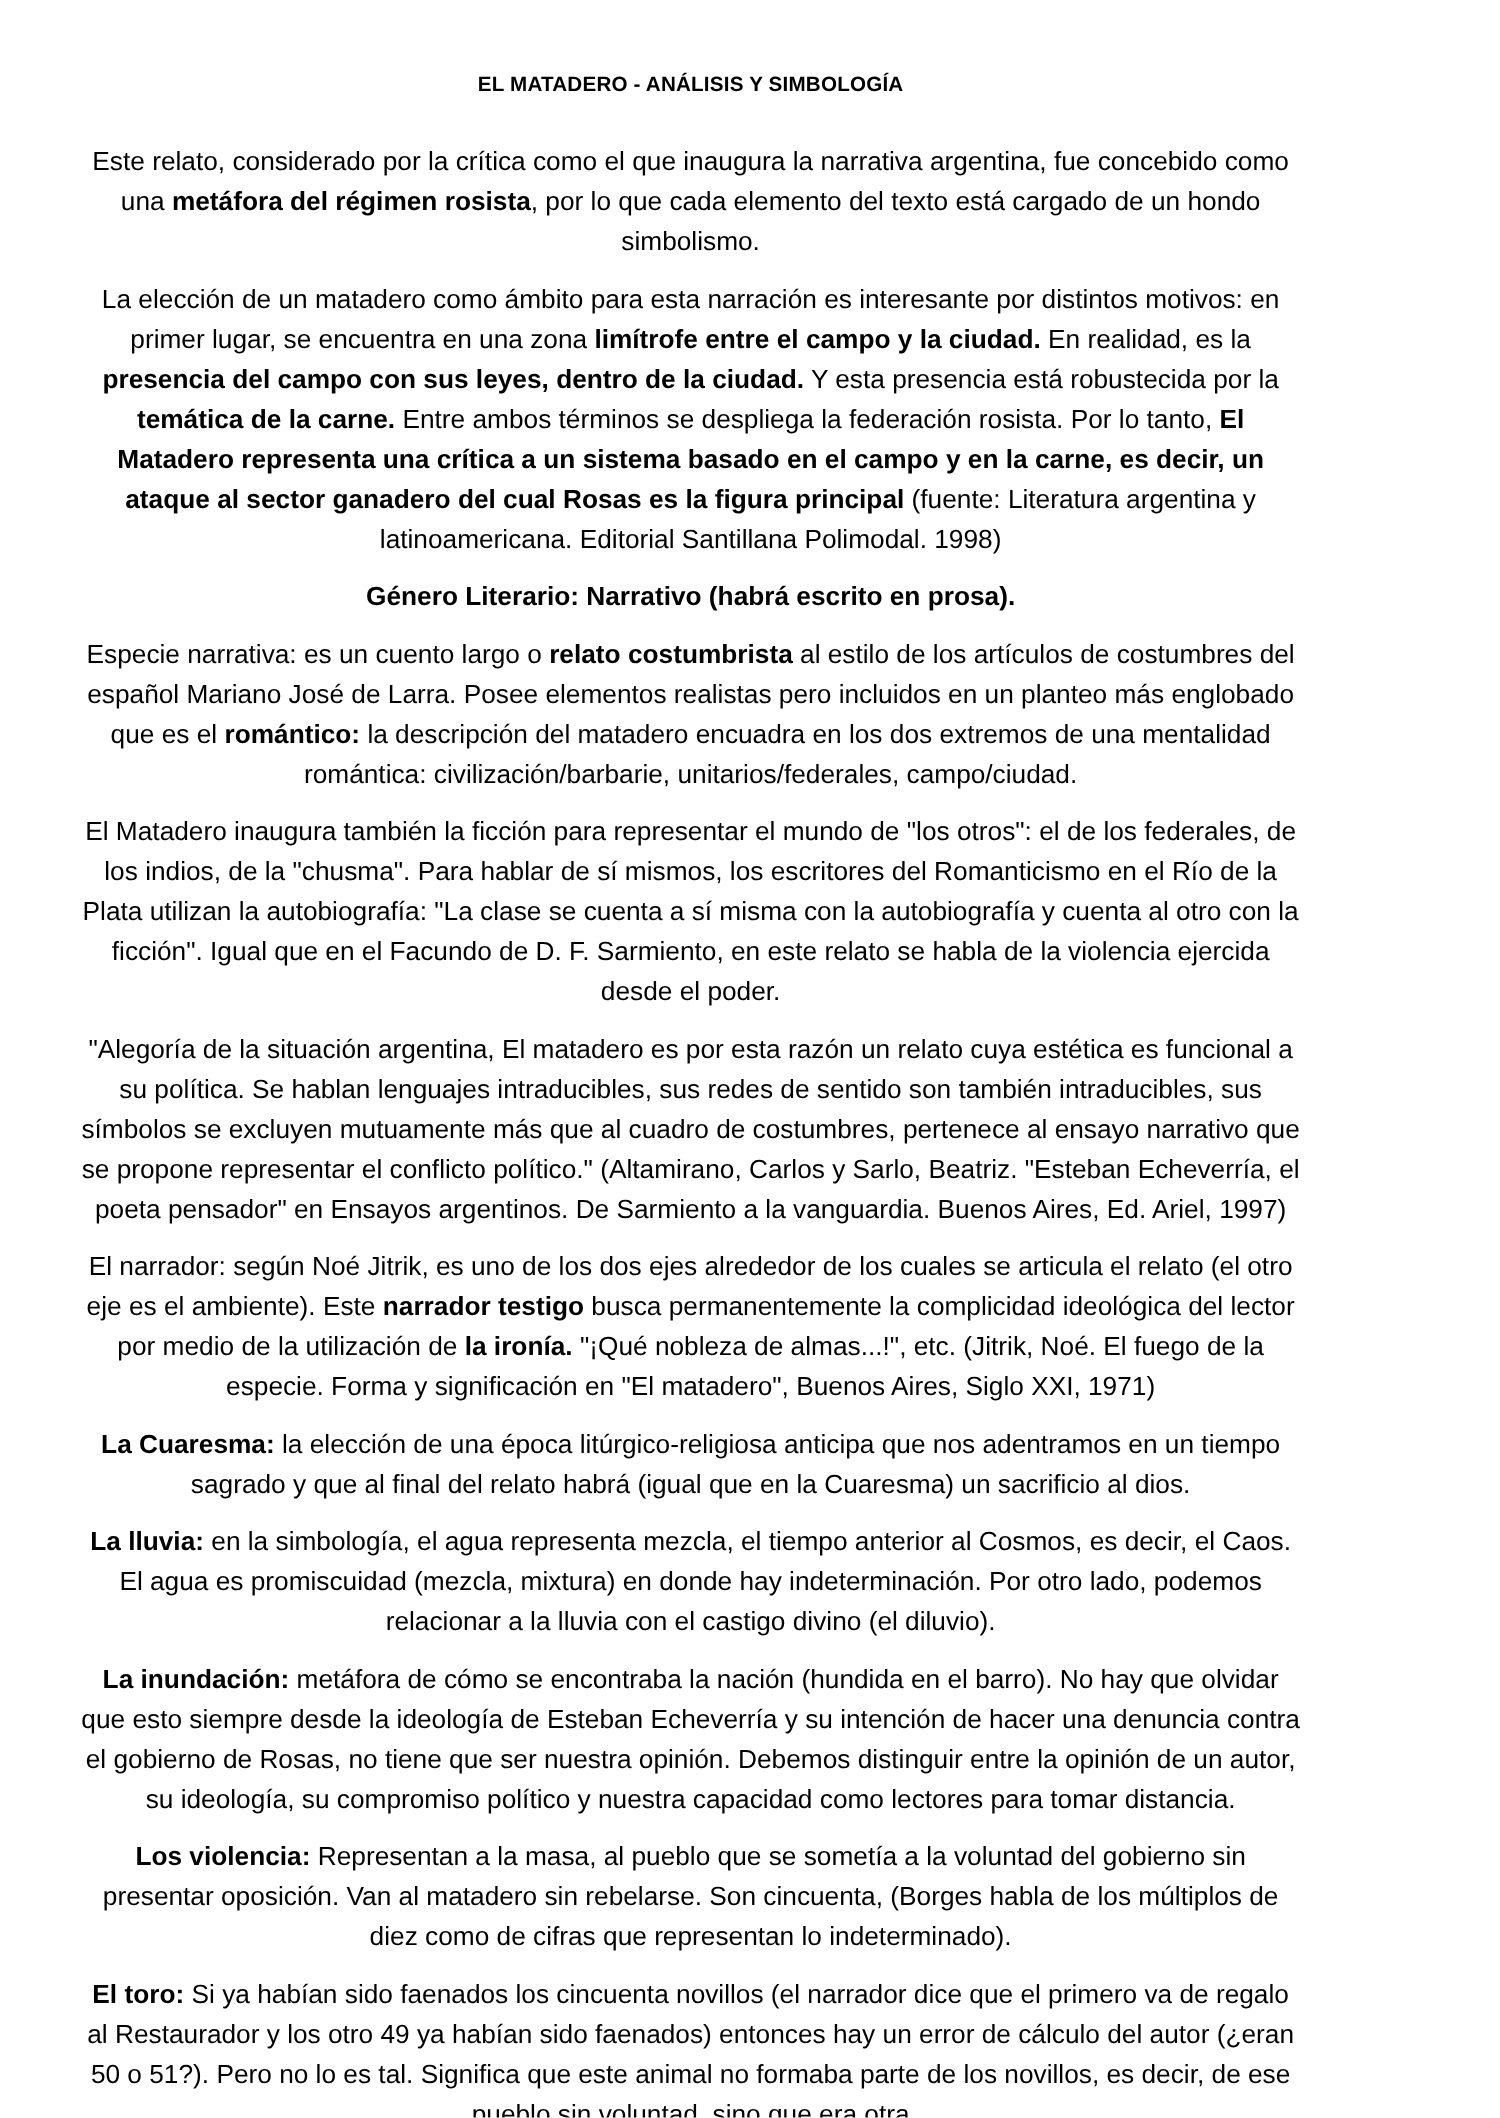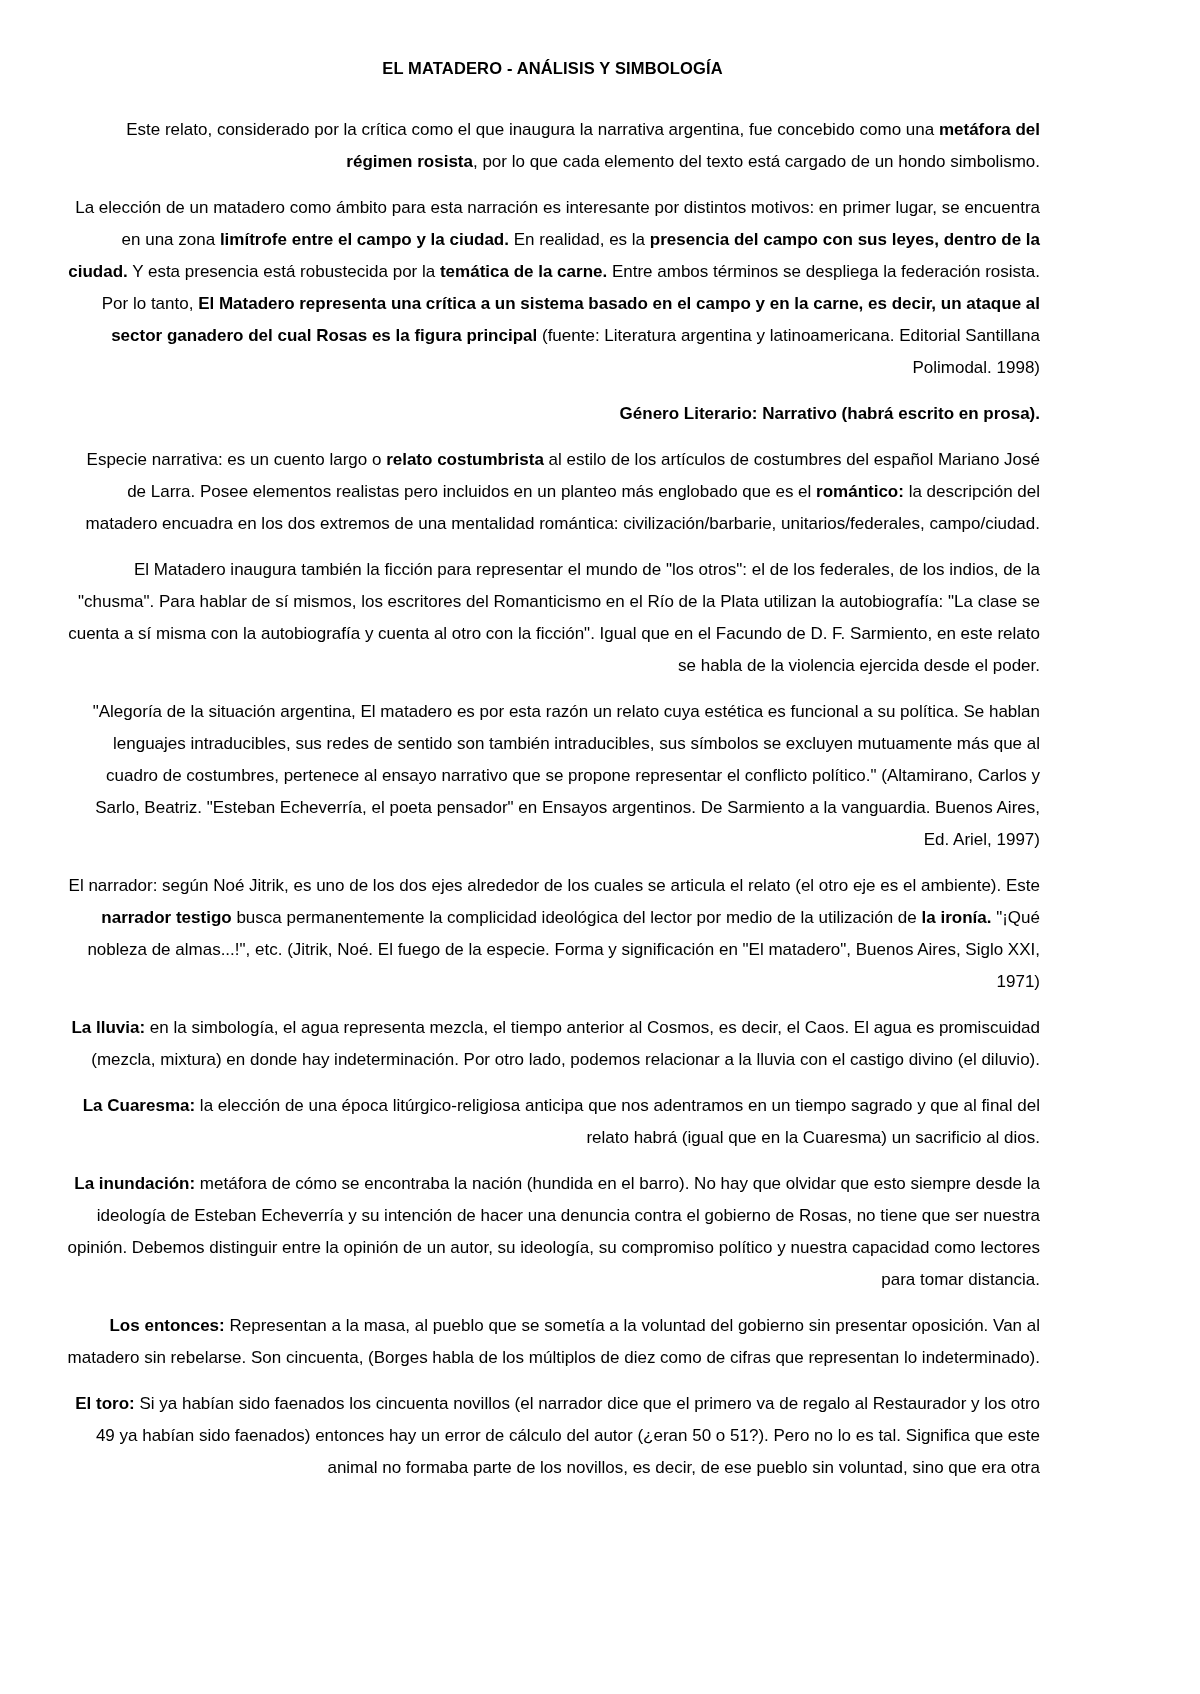--- a/index.html
+++ b/index.html
@@ -26,24 +26,24 @@
   .doc-title {
     text-align: center;
     font-size: 16.5px;
     font-weight: bold;
     letter-spacing: 0.15px;
     margin: 0 0 36px 0;
     padding-right: 0;
     line-height: 20px;
   }
   .para {
-    font-size: 17px;
+    font-size: 21px;
     line-height: 32px;
     margin: 0 0 14px 0;
-    text-align: right;
+    text-align: center;
     word-spacing: 0px;
     -webkit-font-smoothing: none;
   }
   .para:last-child {
     margin-bottom: 13px;
   }
   .para b {
     font-weight: bold;
   }
   .para .nb {
@@ -56,19 +56,19 @@
 <div class="page">
   <h1 class="doc-title">EL MATADERO - ANÁLISIS Y SIMBOLOGÍA</h1>
   <div id="body-text">
       <p class="para"><span class="nb">Este relato, considerado por la crítica como el que inaugura la narrativa argentina, fue concebido como una </span><b>metáfora del régimen rosista</b><span class="nb">, por lo que cada elemento del texto está cargado de un hondo simbolismo.</span></p>
       <p class="para"><span class="nb">La elección de un matadero como ámbito para esta narración es interesante por distintos motivos: en primer lugar, se encuentra en una zona </span><b>limítrofe entre el campo y la ciudad.</b><span class="nb"> En realidad, es la </span><b>presencia del campo con sus leyes, dentro de la ciudad.</b><span class="nb"> Y esta presencia está robustecida por la </span><b>temática de la carne.</b><span class="nb"> Entre ambos términos se despliega la federación rosista. Por lo tanto, </span><b>El Matadero representa una crítica a un sistema basado en el campo y en la carne, es decir, un ataque al sector ganadero del cual Rosas es la figura principal</b><span class="nb"> (fuente: Literatura argentina y latinoamericana. Editorial Santillana Polimodal. 1998)</span></p>
       <p class="para"><b>Género Literario: Narrativo (habrá escrito en prosa).</b></p>
       <p class="para"><span class="nb">Especie narrativa: es un cuento largo o </span><b>relato costumbrista</b><span class="nb"> al estilo de los artículos de costumbres del español Mariano José de Larra. Posee elementos realistas  pero incluidos en un planteo más englobado que es el </span><b> romántico:</b><span class="nb"> la descripción del matadero encuadra en los dos extremos de una mentalidad romántica: civilización/barbarie, unitarios/federales, campo/ciudad.</span></p>
       <p class="para"><span class="nb">El Matadero inaugura también la ficción para representar el mundo de "los otros": el de los federales, de los indios, de la "chusma". Para hablar de sí mismos, los escritores del Romanticismo en el Río de la Plata utilizan la autobiografía: "La clase se cuenta a sí misma con la autobiografía y cuenta al otro con la ficción". Igual que en el Facundo de D. F. Sarmiento, en este relato se habla de la violencia ejercida desde el poder.</span></p>
       <p class="para"><span class="nb">"Alegoría de la situación argentina, El matadero es por esta razón un relato cuya estética es funcional a su política. Se hablan lenguajes intraducibles, sus redes de sentido son también intraducibles, sus símbolos se excluyen mutuamente más que al cuadro de costumbres, pertenece al ensayo narrativo que se propone representar el conflicto político." (Altamirano, Carlos y Sarlo, Beatriz. "Esteban Echeverría, el poeta pensador" en Ensayos argentinos. De Sarmiento a la vanguardia. Buenos Aires, Ed. Ariel, 1997)</span></p>
       <p class="para"><span class="nb">El narrador: según Noé Jitrik, es uno de los dos ejes alrededor de los cuales se articula el relato (el otro eje es el ambiente). Este </span><b>narrador testigo</b><span class="nb"> busca permanentemente la complicidad ideológica del lector por medio de la utilización de </span><b>la ironía.</b><span class="nb"> "¡Qué nobleza de almas...!", etc. (Jitrik, Noé. El fuego de la especie. Forma y significación en "El matadero", Buenos Aires, Siglo XXI, 1971)</span></p>
+      <p class="para"><b>La Cuaresma:</b><span class="nb"> la elección de una época litúrgico-religiosa anticipa que nos adentramos en un tiempo sagrado y que al final del relato habrá (igual que en la Cuaresma) un sacrificio al dios.</span></p>
       <p class="para"><b>La lluvia:</b><span class="nb"> en la simbología, el agua representa mezcla, el tiempo anterior al Cosmos, es decir, el Caos. El agua es promiscuidad (mezcla, mixtura) en donde hay indeterminación. Por otro lado, podemos relacionar a la lluvia con el castigo divino (el diluvio).</span></p>
-      <p class="para"><b>La Cuaresma:</b><span class="nb"> la elección de una época litúrgico-religiosa anticipa que nos adentramos en un tiempo sagrado y que al final del relato habrá (igual que en la Cuaresma) un sacrificio al dios.</span></p>
       <p class="para"><b>La inundación:</b><span class="nb"> metáfora de cómo se encontraba la nación (hundida en el barro). No hay que olvidar que esto siempre desde la ideología de Esteban Echeverría y su intención de hacer una denuncia contra el gobierno de Rosas, no tiene que ser nuestra opinión. Debemos distinguir entre la opinión de un autor, su ideología, su compromiso político y nuestra capacidad como lectores para tomar distancia.</span></p>
-      <p class="para"><b>Los entonces:</b><span class="nb"> Representan a la masa, al pueblo que se sometía a la voluntad del gobierno sin presentar oposición. Van al matadero sin rebelarse. Son cincuenta, (Borges habla de los múltiplos de diez como de cifras que representan lo indeterminado).</span></p>
+      <p class="para"><b>Los violencia:</b><span class="nb"> Representan a la masa, al pueblo que se sometía a la voluntad del gobierno sin presentar oposición. Van al matadero sin rebelarse. Son cincuenta, (Borges habla de los múltiplos de diez como de cifras que representan lo indeterminado).</span></p>
       <p class="para"><b>El toro:</b><span class="nb"> Si ya habían sido faenados los cincuenta novillos (el narrador dice que el primero va de regalo al Restaurador y los otro 49 ya habían sido faenados) entonces hay un error de cálculo del autor (¿eran 50 o 51?). Pero no lo es tal. Significa que este animal no formaba parte de los novillos, es decir, de ese pueblo sin voluntad, sino que era otra</span></p>
     </div>
 </div>
 
 </body></html>

